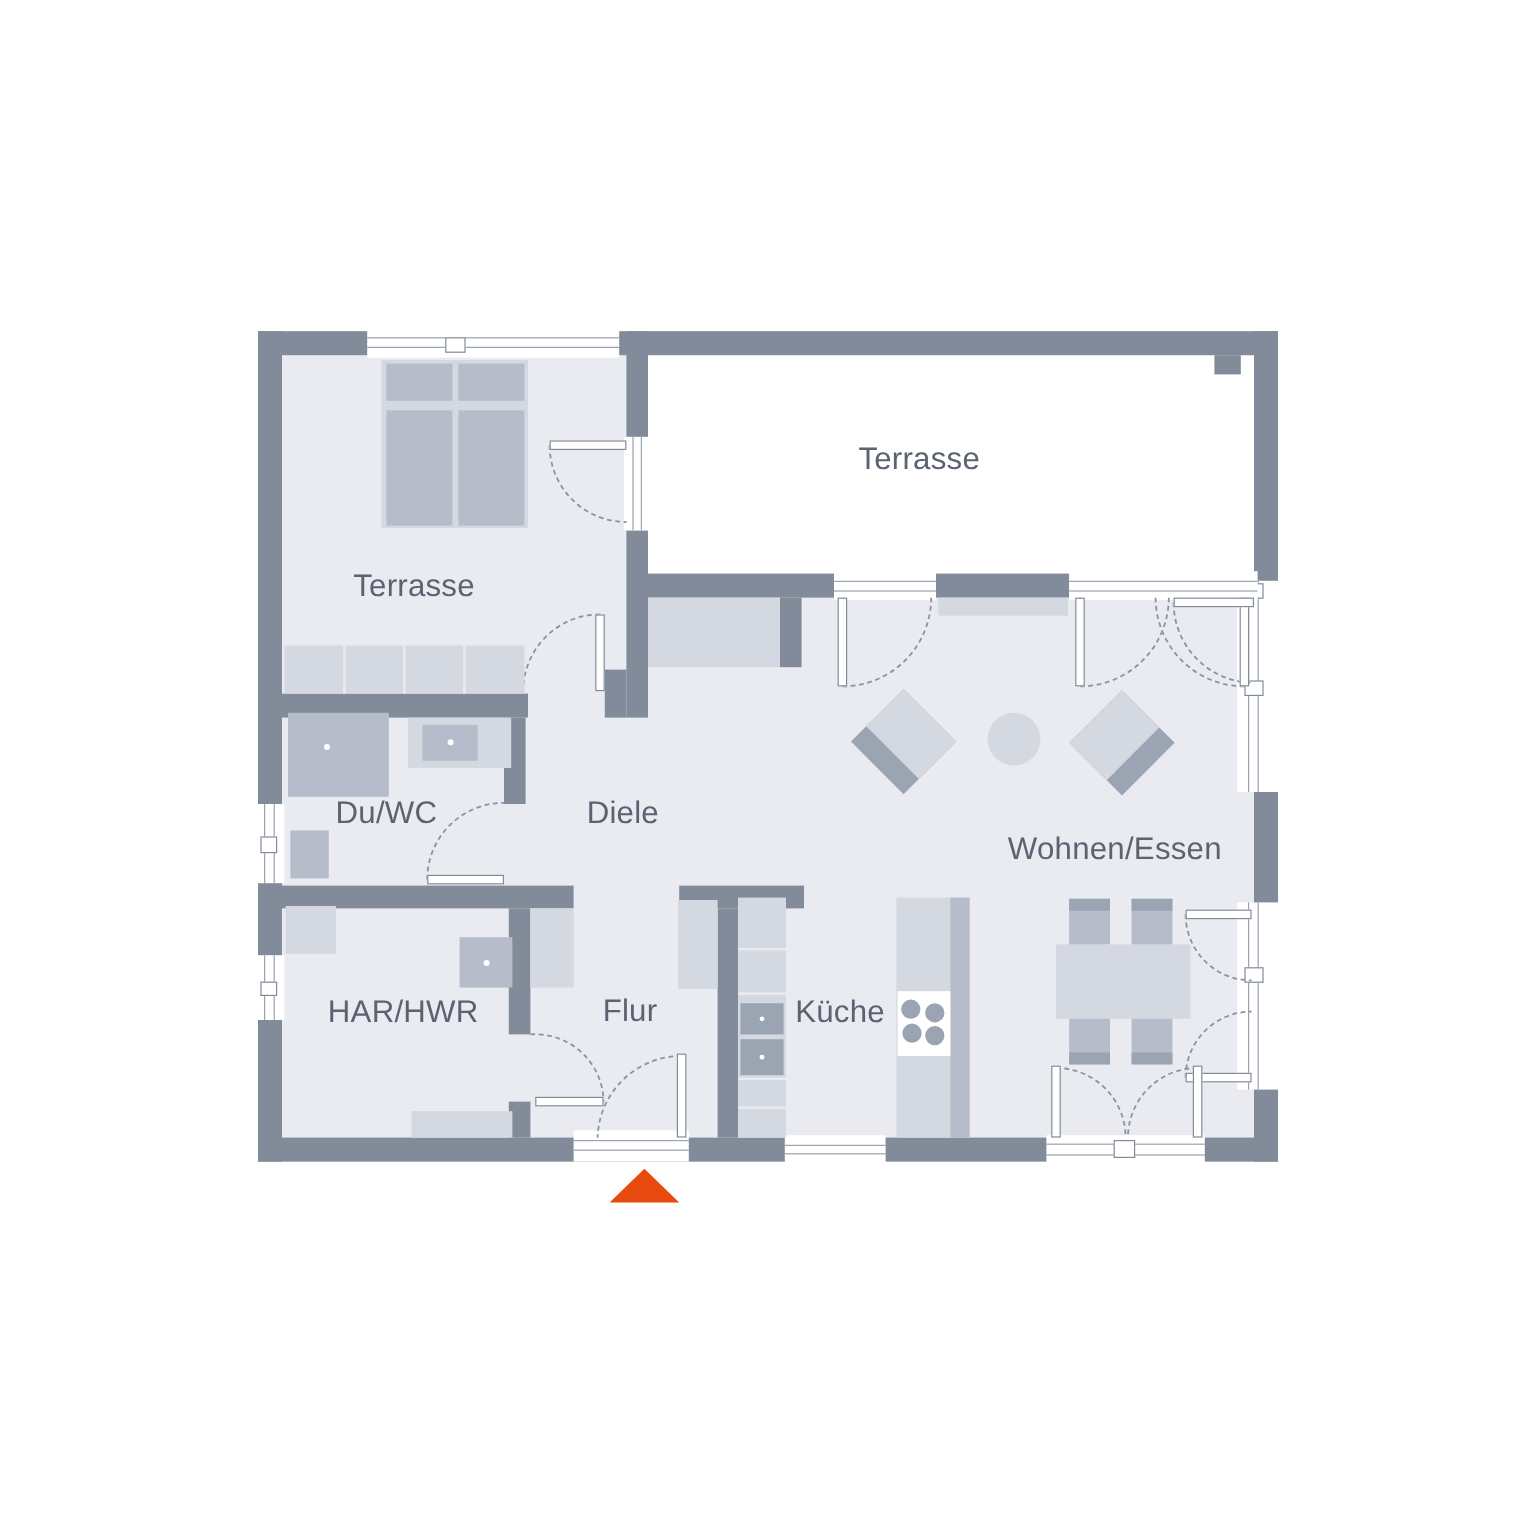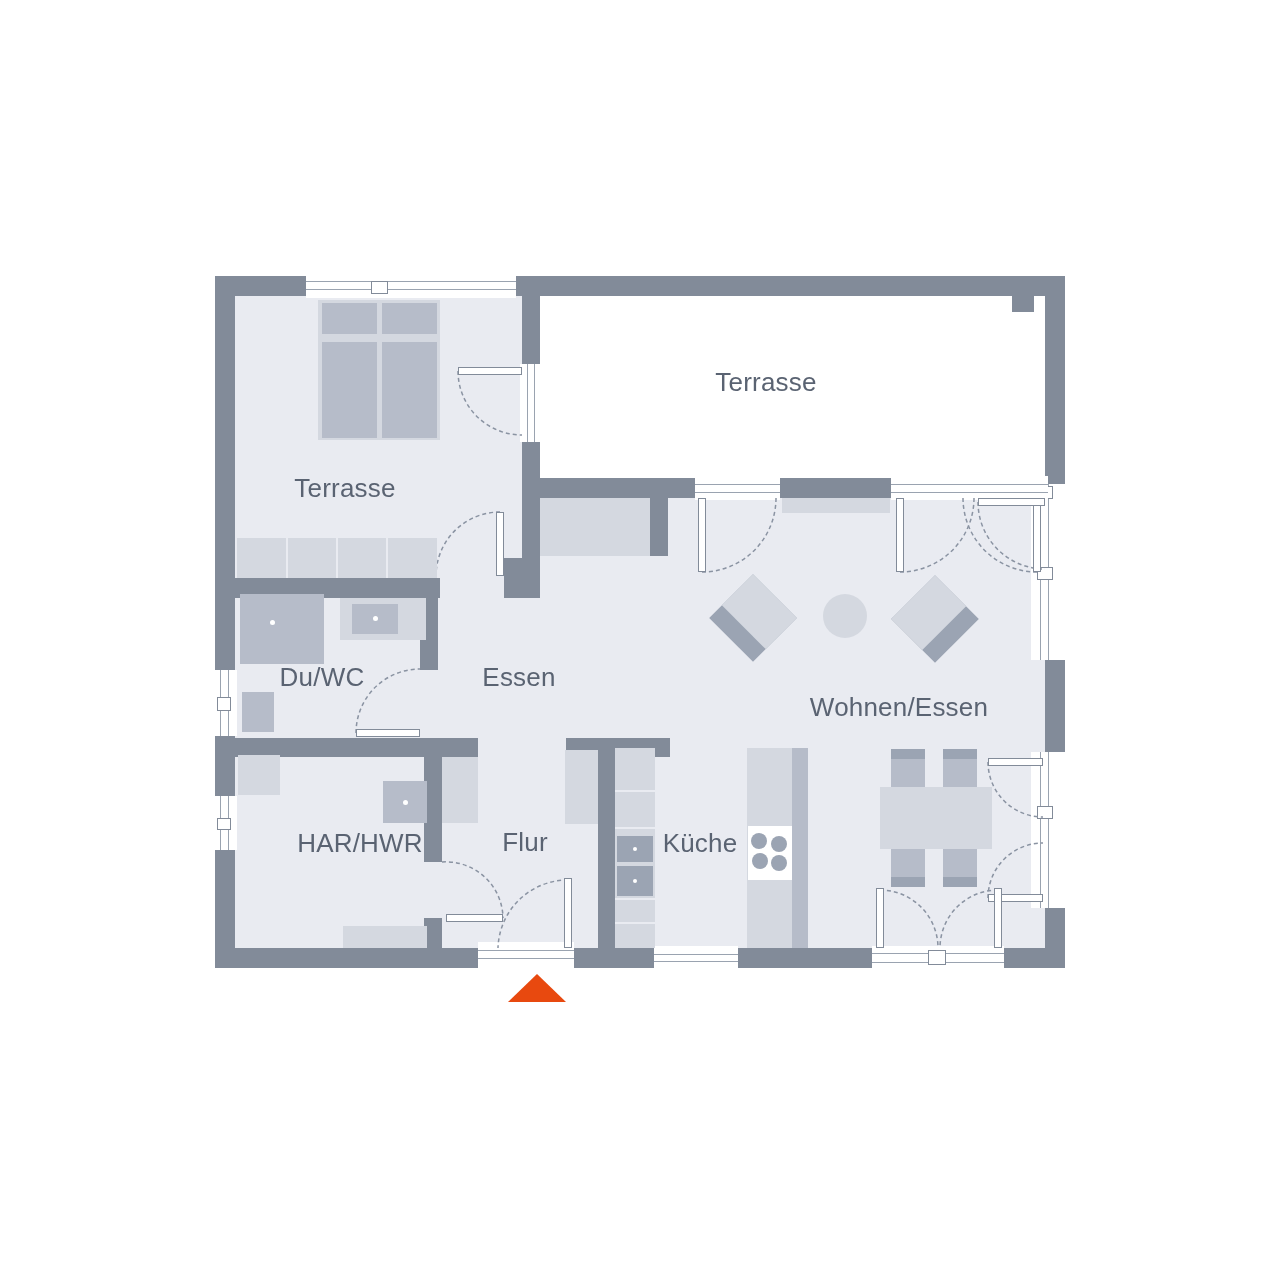--- a/index.html
+++ b/index.html
@@ -209,20 +209,20 @@
   <div class="abs furn-mid" style="left:891px;top:849px;width:34px;height:38px">
     <div class="abs furn-dark" style="left:0;top:28px;width:34px;height:10px"></div>
   </div>
   <div class="abs furn-mid" style="left:943px;top:849px;width:34px;height:38px">
     <div class="abs furn-dark" style="left:0;top:28px;width:34px;height:10px"></div>
   </div>
 
   <div class="abs room-label" style="left:345px;top:488px">Terrasse</div>
   <div class="abs room-label" style="left:766px;top:382px">Terrasse</div>
   <div class="abs room-label" style="left:322px;top:677px">Du/WC</div>
-  <div class="abs room-label" style="left:519px;top:677px">Essen</div>
-  <div class="abs room-label" style="left:899px;top:707px">Wohnen/Essen</div>
-  <div class="abs room-label" style="left:360px;top:843px">HAR/HWR</div>
+  <div class="abs room-label" style="left:519px;top:677px">Diele</div>
+  <div class="abs room-label" style="left:929px;top:707px">Wohnen/Essen</div>
+  <div class="abs room-label" style="left:336px;top:843px">HAR/HWR</div>
   <div class="abs room-label" style="left:525px;top:842px">Flur</div>
   <div class="abs room-label" style="left:700px;top:843px">Küche</div>
 
   <div id="arrow" class="abs" style="left:508px;top:974px"></div>
 </div>
 
 </body></html>

